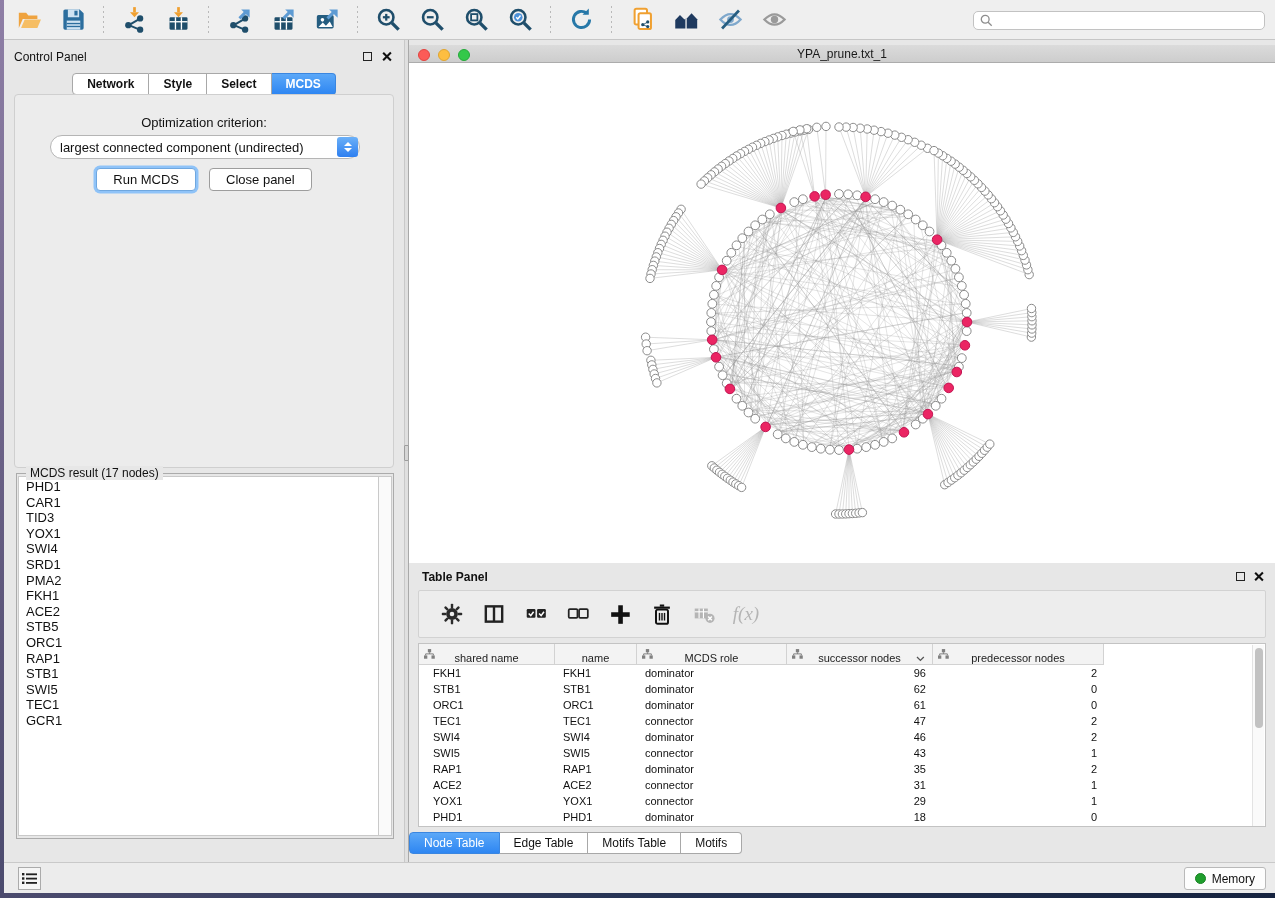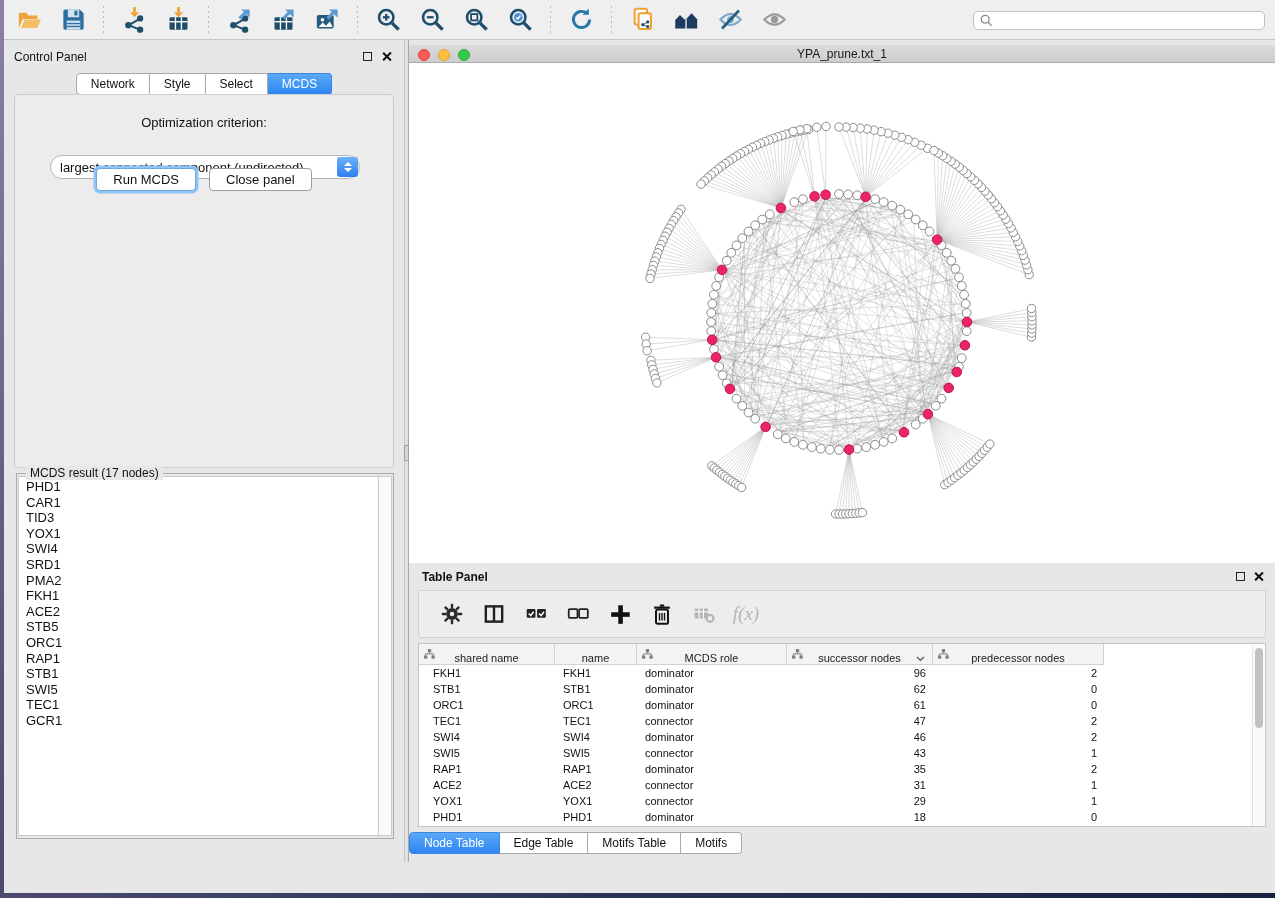--- a/index.html
+++ b/index.html
@@ -25,33 +25,33 @@
   .control-panel { position:absolute; left:0; top:40px; width:400px; height:822px; background:#E7E7E7; }
   .cp-header { position:absolute; left:0; top:8px; width:100%; height:18px;text-align:center; }
   .panel-title { font-size:12px; color:#111; }
   .cp-header .panel-title { position:absolute; left:10px; top:2px; }
   .float-ico { position:absolute; top:4px; width:9px; height:9px; border:1.5px solid #222; background:transparent; }
   .x-ico { position:absolute; top:3px; width:11px; height:11px; }
   .x-ico:before,.x-ico:after { content:""; position:absolute; left:5px; top:0; width:2.2px; height:11px; background:#111; }
   .x-ico:before { transform:rotate(45deg);} .x-ico:after { transform:rotate(-45deg);}
   .cp-header .float-ico { right:32px; } .cp-header .x-ico { right:12px; }
 
-  .seg-tabs { position:absolute; left:0; top:33px; width:100%; display:flex; justify-content:center; }
+  .seg-tabs { position:absolute; left:0; top:33px; width:100%; display:flex; justify-content:center;font-weight:bold; }
   .seg { height:22px; line-height:20px; padding:0 14px; font-size:12px; background:#fff;
     border:1px solid #A8A8A8; border-left:none; color:#111; cursor:default; }
   .seg:first-child { border-left:1px solid #A8A8A8; border-radius:4px 0 0 4px; }
   .seg:last-child { border-radius:0 4px 4px 0; }
   .seg.active { background:linear-gradient(#5BA8F8,#2E86F2); color:#fff; border-color:#3A86E0; }
 
   .cp-body { position:absolute; left:10px; top:54px; width:380px; height:374px; background:#ECECEC;
     border:1px solid #CFCFCF; border-radius:4px; }
   .opt-label { position:absolute; left:0; top:20px; width:100%; text-align:center; font-size:13px; color:#111; }
   .dropdown { position:absolute; left:35px; top:40px; width:310px; height:24px; background:#fff;
     border:1px solid #B5B5B5; border-radius:12px; font-size:13px; color:#111;
-    display:flex; align-items:center; padding-left:9px;margin-top:20px; }
+    display:flex; align-items:center; padding-left:9px; }
   .dd-stepper { position:absolute; right:1px; top:1px; width:21px; height:20px; border-radius:3px;
     background:linear-gradient(#6BB0F8,#2E7FF0); display:flex; flex-direction:column;
     align-items:center; justify-content:center; gap:2px; }
   .dd-up { width:0;height:0;border-left:4px solid transparent;border-right:4px solid transparent;border-bottom:4.5px solid #fff; }
   .dd-down { width:0;height:0;border-left:4px solid transparent;border-right:4px solid transparent;border-top:4.5px solid #fff; }
   .cp-buttons { position:absolute; left:0; top:73px; width:100%; display:flex; justify-content:center; gap:13px; }
   .btn { height:23px; background:#fff; border:1px solid #9D9D9D; border-radius:4px; font-size:13px;
     color:#111; padding:0 16px; line-height:21px; cursor:default; }
   .btn.focused { box-shadow:0 0 0 2.5px #8FC3F8; border-color:#6FA7DF; }
 
@@ -1244,14 +1244,32 @@
       </div>
     </div>
     <div class="table-tabs">
         <div class="seg active">Node Table</div>
         <div class="seg">Edge Table</div>
         <div class="seg">Motifs Table</div>
         <div class="seg">Motifs</div>
       </div>
   </div>
 
+  <div class="statusbar">
+    <div class="list-btn">
+      <svg width="15" height="13" viewBox="0 0 15 13">
+        <g fill="#222">
+            <rect x="0" y="1" width="2.4" height="2.4"></rect>
+            <rect x="0" y="5.3" width="2.4" height="2.4"></rect>
+            <rect x="0" y="9.6" width="2.4" height="2.4"></rect>
+        <rect x="4" y="1.4" width="11" height="1.8"></rect>
+            <rect x="4" y="5.7" width="11" height="1.8"></rect>
+            <rect x="4" y="10" width="11" height="1.8"></rect>
+          </g>
+      </svg>
+    </div>
+    <div class="memory-btn">
+      <span class="mem-dot"></span>
+      <span>Memory</span>
+    </div>
+  </div>
 
 </div>
 
 </body></html>

